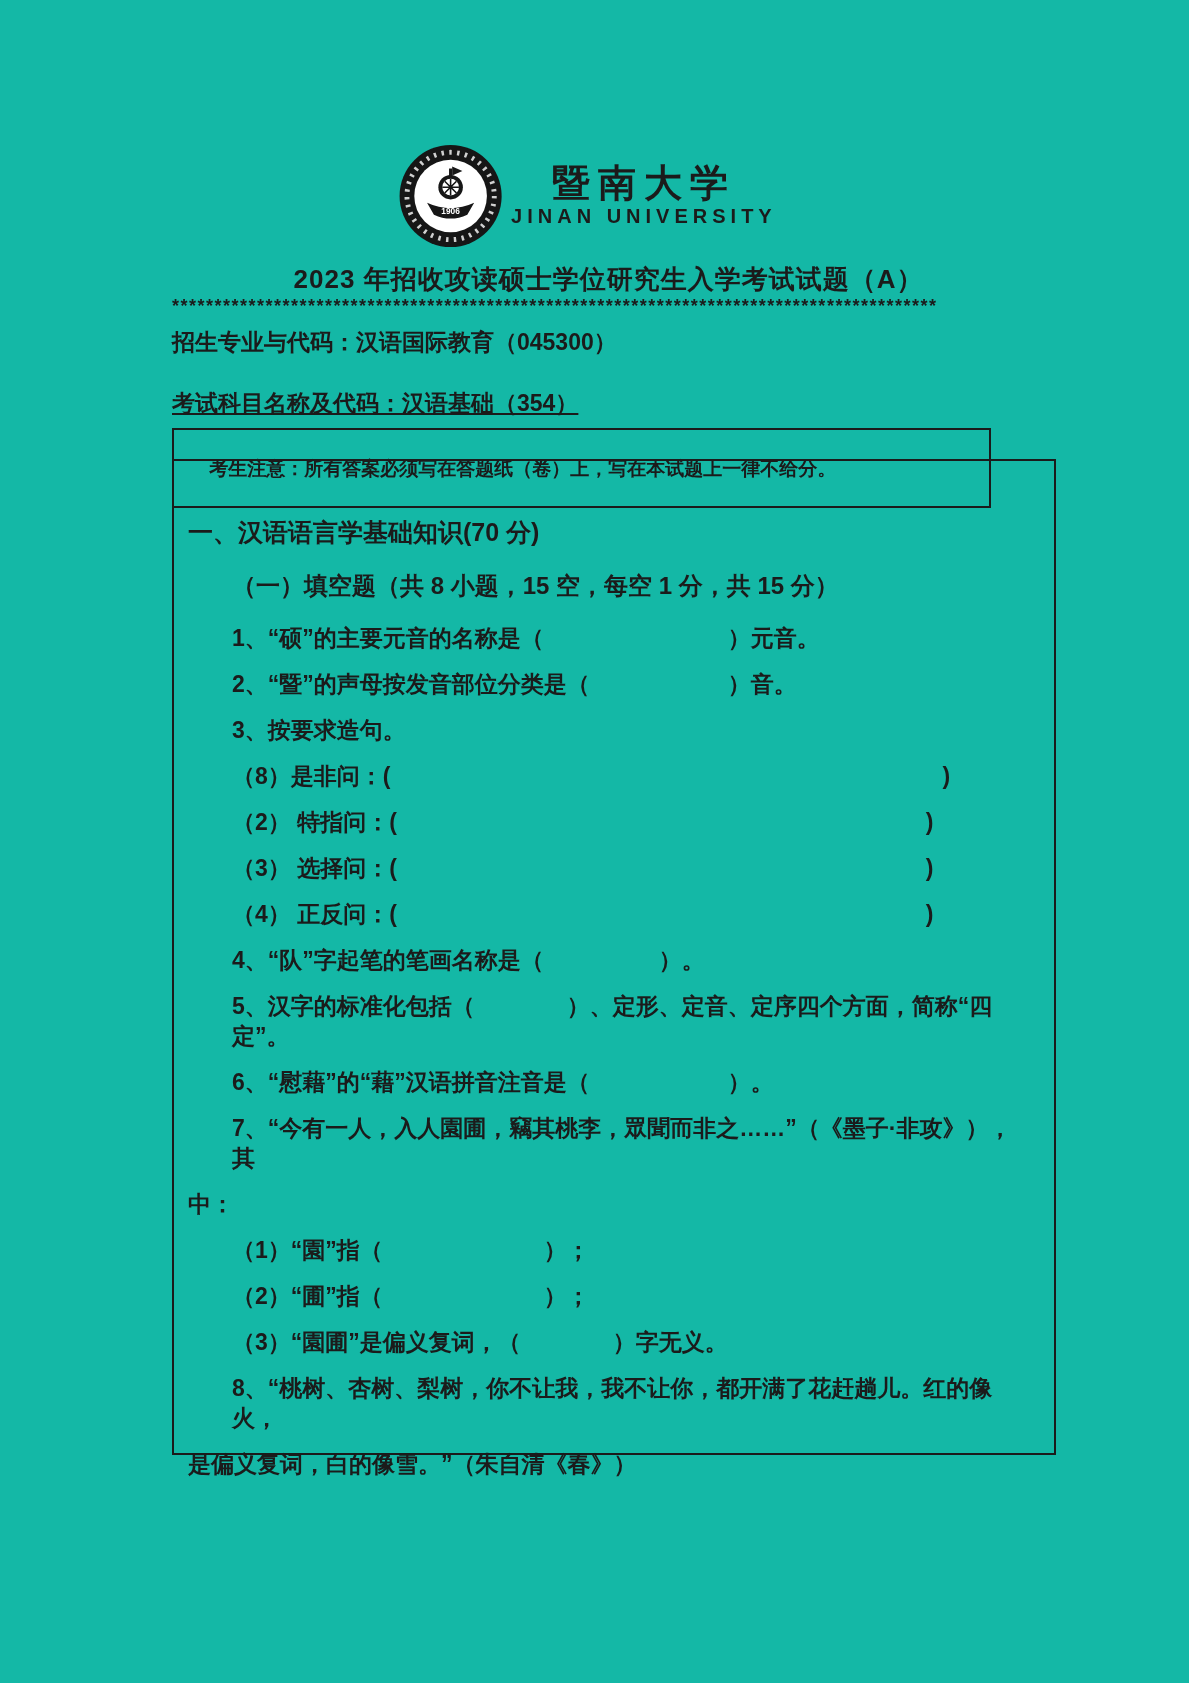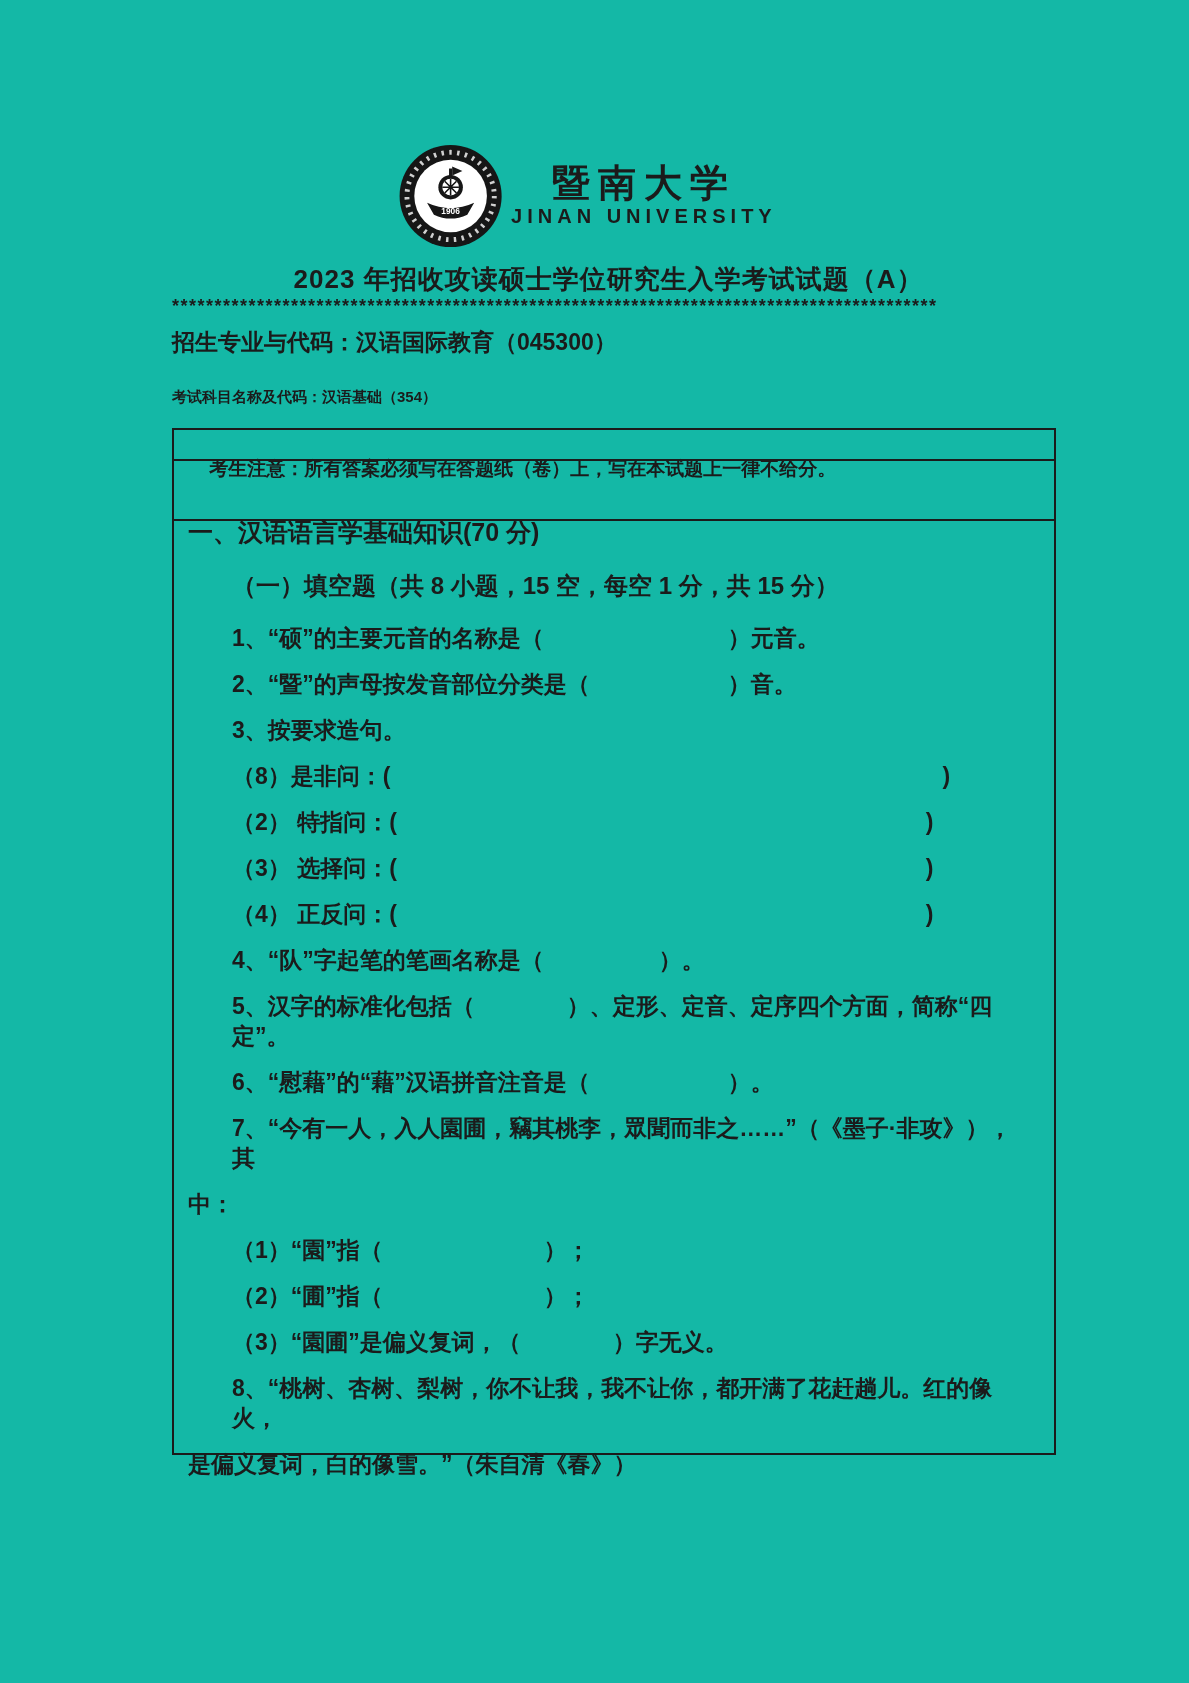--- a/index.html
+++ b/index.html
@@ -73,33 +73,34 @@
     top: 327px;
     left: 172px;
     font-size: 23px;
     font-weight: 700;
     white-space: pre-wrap;
   }
   .subject-line {
     position: absolute;
     top: 388px;
     left: 172px;
-    font-size: 15px;
-    font-weight: 700;
-    white-space: pre-wrap;
+    font-size: 23px;
+    font-weight: 700;
+    white-space: pre-wrap;
+    text-decoration: underline;
   }
 
   
   .notice-box {
     position: absolute;
     top: 428px;
     left: 172px;
-    width: 884px;
+    width: 819px;
     border: 2px solid #1b1b1b;
-    padding: 4px 12px 15px 14px;
+    padding: 4px 12px 2px 14px;
     font-size: 19px;
     font-weight: 700;
     white-space: pre-wrap;
   }
   .question-box {
     position: absolute;
     top: 459px;
     left: 172px;
     width: 884px;
     height: 996px;

